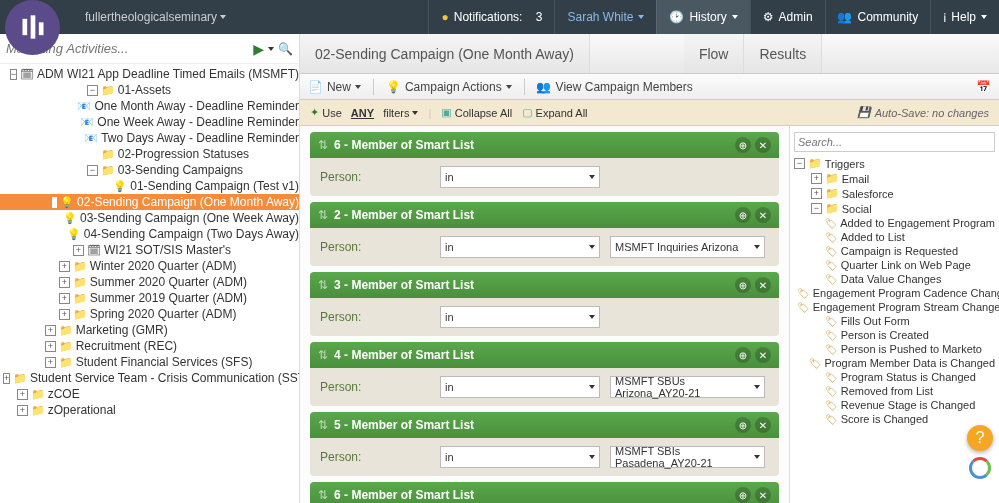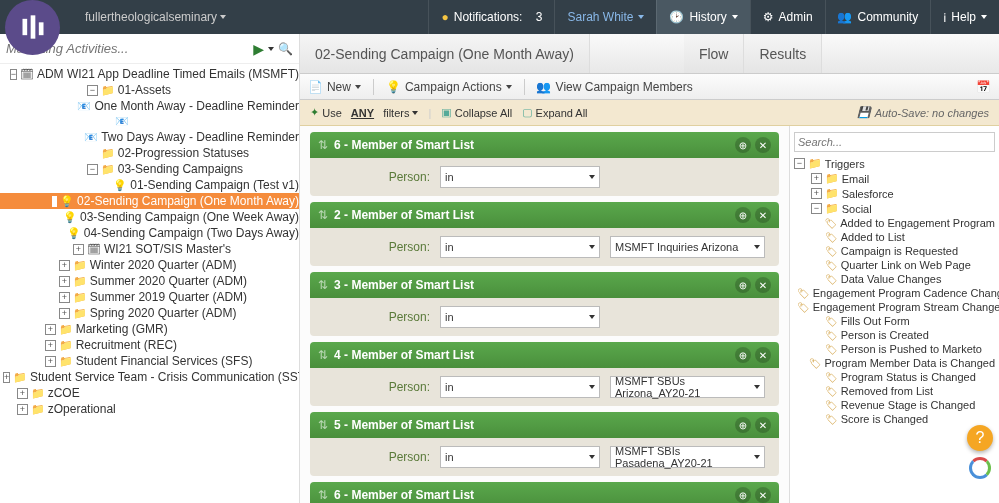--- a/index.html
+++ b/index.html
@@ -44,21 +44,21 @@
 .filter-bar .autosave { margin-left: auto; display: flex; align-items: center; gap: 4px; color: #666; font-style: italic; }
 
 .content-split { display: flex; flex: 1; overflow: hidden; }
 .filters-col { flex: 1; padding: 6px 10px; overflow: auto; background: #fcfcfc; }
 .filter-group { margin-bottom: 6px; }
 .filter-head { background: linear-gradient(#5aa84c, #4a8f3c); color: #fff; font-size: 12px; padding: 5px 8px; display: flex; align-items: center; gap: 6px; border-radius: 4px 4px 0 0; }
 .filter-head .num { font-weight: bold; }
 .filter-head .ctrls { margin-left: auto; display: flex; gap: 4px; }
 .filter-head .ctrl-btn { width: 16px; height: 16px; background: rgba(0,0,0,0.2); border-radius: 50%; display: flex; align-items: center; justify-content: center; font-size: 10px; cursor: pointer; }
 .filter-body { background: #e8e4da; padding: 8px 10px; border-radius: 0 0 4px 4px; display: flex; align-items: center; gap: 10px; }
-.filter-body .plabel { color: #5a7a3a; font-size: 12px; width: 110px; text-align: right; }
+.filter-body .plabel { color: #5a7a3a; font-size: 12px; width: 110px; text-align: left; }
 .filter-body select, .filter-body .combo { height: 22px; border: 1px solid #bbb; background: #fff; font-size: 11px; padding: 0 4px; }
 .filter-body .combo.op { width: 160px; display: flex; align-items: center; justify-content: space-between; }
 .filter-body .combo.val { width: 155px; display: flex; align-items: center; justify-content: space-between; }
 
 .triggers-col { width: 210px; border-left: 1px solid #ddd; padding: 6px 4px; overflow: auto; background: #fff; }
 .trig-search { width: 100%; border: 1px solid #ccc; padding: 3px; font-style: italic; color: #999; font-size: 11px; margin-bottom: 4px; }
 .trig-tree { font-size: 11px; }
 .trig-item { display: flex; align-items: center; gap: 3px; padding: 1px 0; white-space: nowrap; cursor: pointer; }
 .tag-ico { color: #d4a54b; font-size: 10px; }
 .trig-folder { color: #d4a54b; }
@@ -137,20 +137,21 @@
         <div class="tree-item">
           <span class="sp" style="width: 98px;"></span>
           <span class="toggle empty"></span>
           <span style="font-size: 11px;">📧</span>
           <span>One Month Away - Deadline Reminder</span>
         </div>
         <div class="tree-item">
           <span class="sp" style="width: 98px;"></span>
           <span class="toggle empty"></span>
           <span style="font-size: 11px;">📧</span>
+          <span>One Week Away - Deadline Reminder</span>
         </div>
         <div class="tree-item">
           <span class="sp" style="width: 98px;"></span>
           <span class="toggle empty"></span>
           <span style="font-size: 11px;">📧</span>
           <span>Two Days Away - Deadline Reminder</span>
         </div>
         <div class="tree-item">
           <span class="sp" style="width: 84px;"></span>
           <span class="toggle empty"></span>

